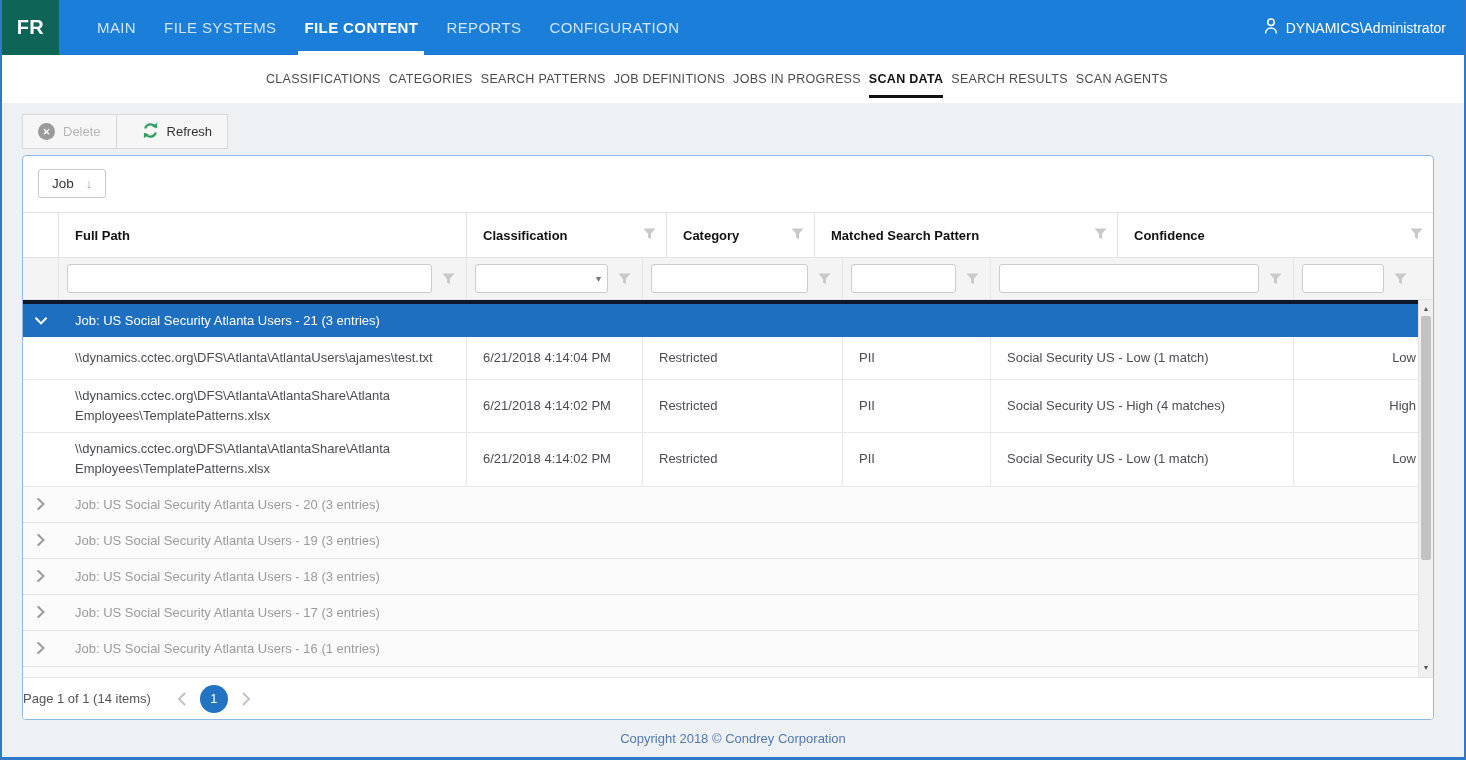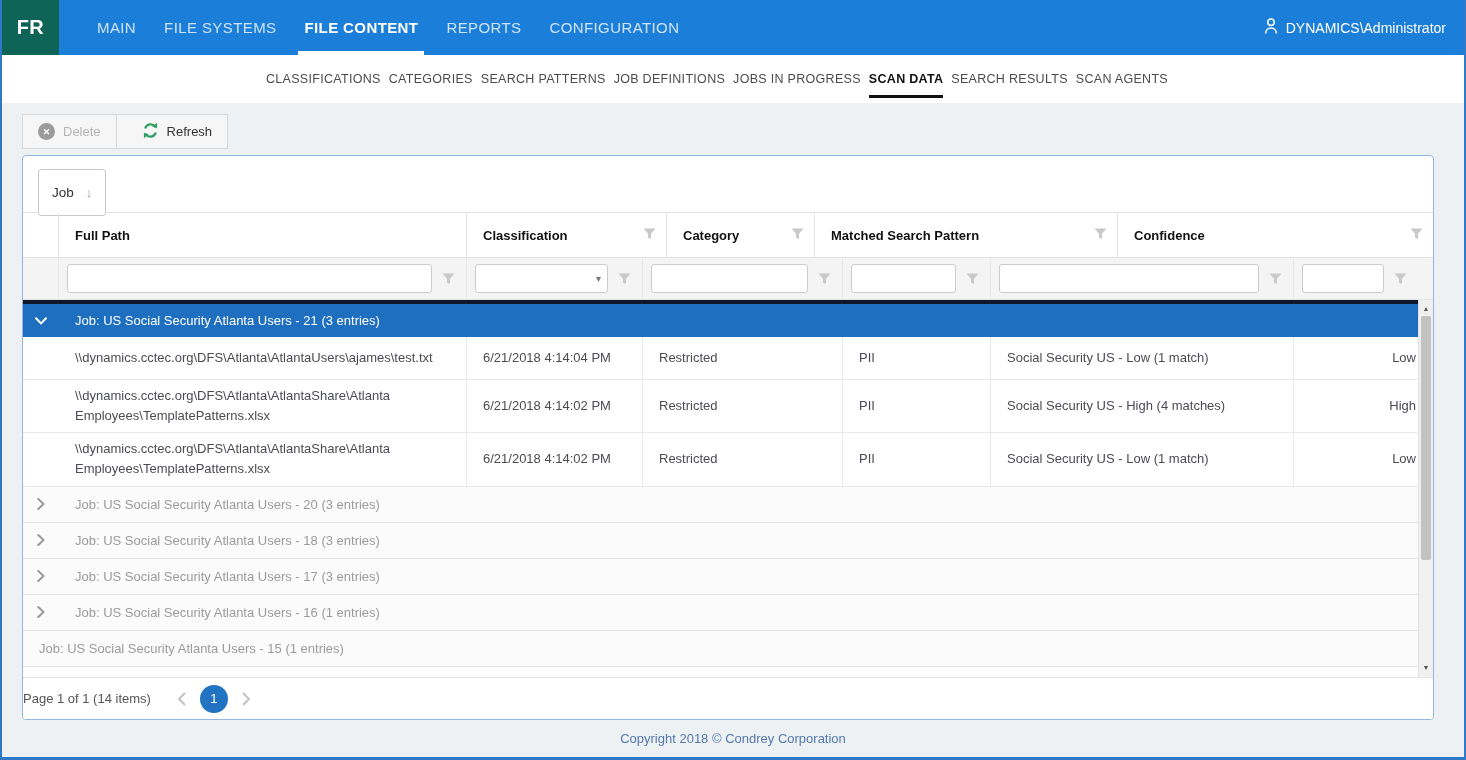--- a/index.html
+++ b/index.html
@@ -44,21 +44,21 @@
   .btn.disabled { color: #b5b5b5; cursor: default; }
   .btn .x-circle { width: 17px; height: 17px; border-radius: 50%; background: #9b9b9b; color: #fff;
          font-size: 9px; font-weight: bold; display: flex; align-items: center; justify-content: center; }
   .btn.normal { color: #333; }
 
   
   .card { width: 1412px; height: 565px; margin-left: 20px; background: #fff;
           border: 1px solid #92b7e2; border-radius: 4px; overflow: hidden; position: relative; }
 
   .group-panel { height: 56px; padding: 13px 0 0 15px; }
-  .group-chip { display: inline-flex; align-items: center; gap: 12px; height: 47px; padding: 0 13px;
+  .group-chip { display: inline-flex; align-items: center; gap: 12px; height: 29px; padding: 0 13px;
           border: 1px solid #c9c9c9; border-radius: 3px; background: #fff; font-size: 13.5px;
           color: #333; cursor: pointer; }
   .group-chip .arrow { color: #9a9a9a; font-size: 13px; }
 
   .hdr-row { display: flex; height: 46px; border-top: 1px solid #e3e3e3; border-bottom: 1px solid #e3e3e3; }
   .hdr-cell { border-right: 1px solid #e3e3e3; display: flex; align-items: center;
           justify-content: space-between; padding: 0 10px 0 16px; font-size: 13px; font-weight: bold;
           color: #111; cursor: pointer; }
   .hdr-cell:last-child { border-right: none; }
 
@@ -308,20 +308,28 @@
       <div class="data-cell c6 right">Low</div>
     </div>
 
     <div class="collapsed-row">
       <span class="chev">
           <svg width="8" height="12" viewBox="0 0 8 12">
             <path d="M1.3 1 6.5 6 1.3 11" stroke="#9b9b9b" stroke-width="2" fill="none" stroke-linecap="round"></path>
           </svg>
         </span>
       <span class="lbl">Job: US Social Security Atlanta Users - 20 (3 entries)</span>
+    </div>
+    <div class="collapsed-row">
+      <span class="chev">
+          <svg width="8" height="12" viewBox="0 0 8 12">
+            <path d="M1.3 1 6.5 6 1.3 11" stroke="#9b9b9b" stroke-width="2" fill="none" stroke-linecap="round"></path>
+          </svg>
+        </span>
+      <span class="lbl">Job: US Social Security Atlanta Users - 19 (3 entries)</span>
     </div>
     <div class="collapsed-row">
       <span class="chev">
           <svg width="8" height="12" viewBox="0 0 8 12">
             <path d="M1.3 1 6.5 6 1.3 11" stroke="#9b9b9b" stroke-width="2" fill="none" stroke-linecap="round"></path>
           </svg>
         </span>
       <span class="lbl">Job: US Social Security Atlanta Users - 18 (3 entries)</span>
     </div>
     <div class="collapsed-row">

